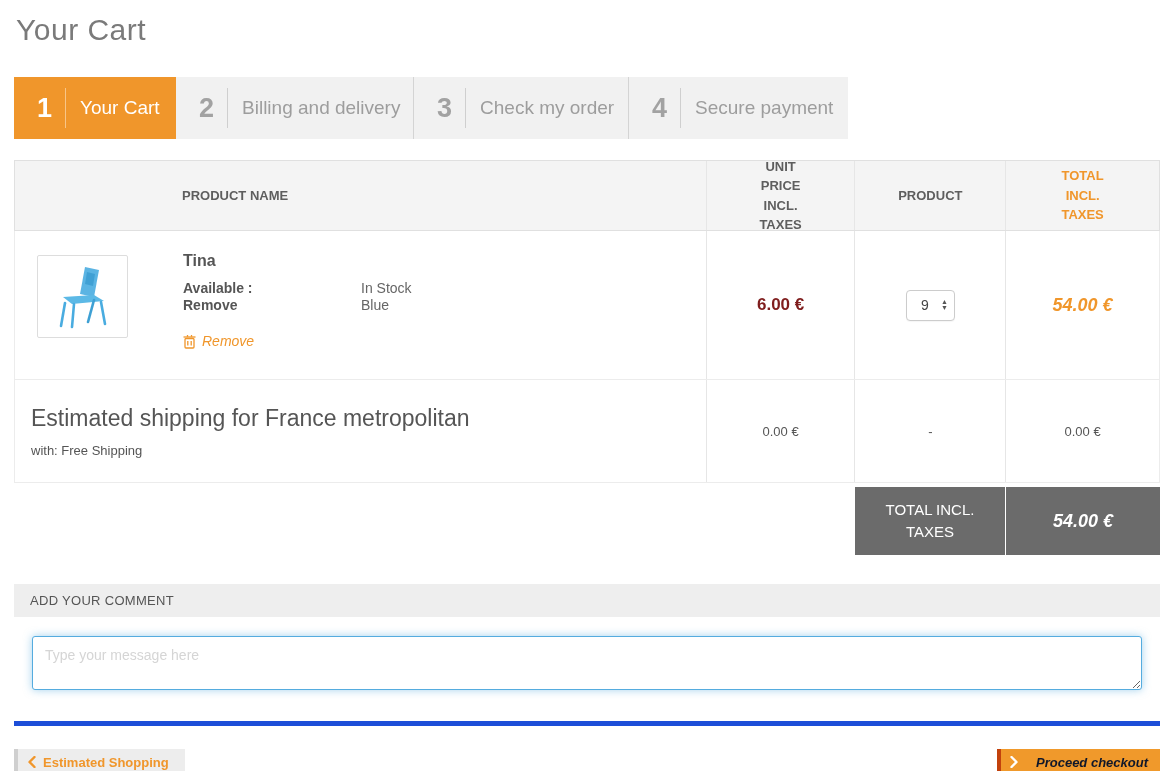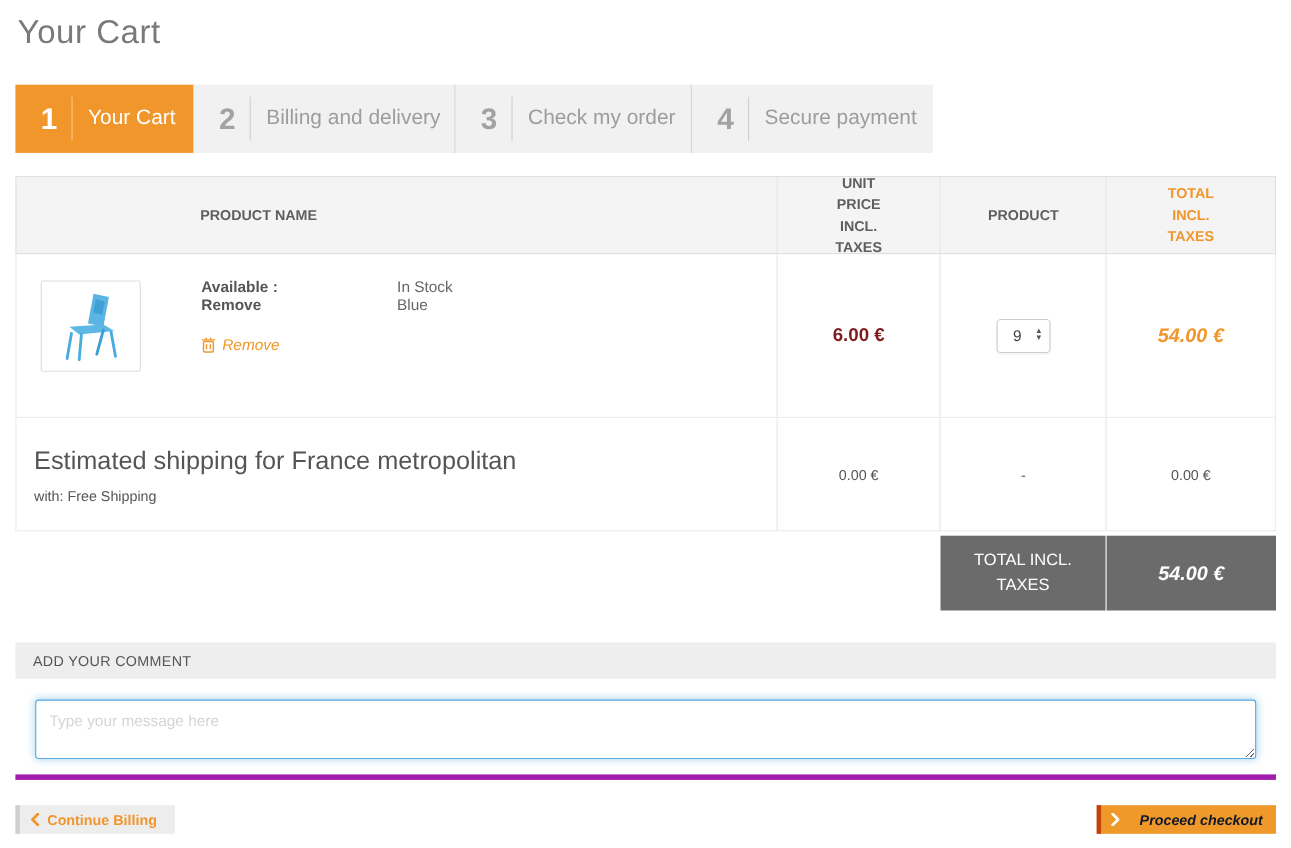--- a/index.html
+++ b/index.html
@@ -107,21 +107,21 @@
   }
   .totals-label { width:150px; font-size:15px; line-height:1.5; padding:0 28px; }
   .totals-value { width:154px; margin-left:1px; font-size:18px; font-weight:bold; font-style:italic; }
 
   
   .comment-section { margin-top:29px; }
   .comment-header {
     height:33px; background:#eee; display:flex; align-items:center;
     padding-left:16px; font-size:13px; color:#555; letter-spacing:.3px;
   }
-  .comment-body { padding:19px 18px 9px; border-bottom:5px solid #a21caf; }
+  .comment-body { padding:19px 18px 27px; border-bottom:5px solid #1d4ed8; }
   textarea.comment-input {
     width:100%; height:54px; resize:vertical;
     border:1px solid #55acdf; border-radius:3px;
     box-shadow:0 0 8px rgba(85,172,223,.55);
     padding:10px 12px; font-family:inherit; font-size:14px; color:#555;
     outline:none;
   }
   textarea.comment-input::placeholder { color:#d5d5d5; }
 
   
@@ -189,20 +189,21 @@
               <path d="M40 8 L48 10 L46 22 L38 20 Z" fill="#2f93c9" opacity="0.6"></path>
               <polygon points="16,33 47,31 57,37 25,40" fill="#5cb9e6"></polygon>
               <path d="M18 39 L14 62" stroke="#49ace0" stroke-width="2.6" stroke-linecap="round"></path>
               <path d="M27 40 L25 63" stroke="#49ace0" stroke-width="2.6" stroke-linecap="round"></path>
               <path d="M54 38 L58 60" stroke="#49ace0" stroke-width="2.6" stroke-linecap="round"></path>
               <path d="M47 36 L41 58" stroke="#3da0d4" stroke-width="2.6" stroke-linecap="round"></path>
             </g>
           </svg>
         </div>
         <div class="product-details">
+          <div class="product-name">Tina</div>
           <div class="attr">
             <span class="attr-label">Available :</span>
             <span class="attr-value">In Stock</span>
           </div>
           <div class="attr">
             <span class="attr-label">Remove</span>
             <span class="attr-value">Blue</span>
           </div>
           <a class="remove-link">
             <svg class="trash" width="13" height="15" viewBox="0 0 13 15" aria-hidden="true">
@@ -263,21 +264,21 @@
     <div class="comment-body">
       <textarea class="comment-input" placeholder="Type your message here" style=""></textarea>
     </div>
   </div>
 
   <div class="actions">
     <button class="btn btn-continue">
       <svg class="chev" width="8" height="12" viewBox="0 0 8 12" aria-hidden="true">
         <polyline points="6.5,1 1.5,6 6.5,11" fill="none" stroke="#f0962b" stroke-width="2.4" stroke-linecap="round" stroke-linejoin="round"></polyline>
       </svg>
-      <span>Continue Billing</span>
+      <span>Estimated Shopping</span>
     </button>
     <button class="btn btn-checkout">
       <svg class="chev" width="8" height="12" viewBox="0 0 8 12" aria-hidden="true">
         <polyline points="1.5,1 6.5,6 1.5,11" fill="none" stroke="#ffffff" stroke-width="2.4" stroke-linecap="round" stroke-linejoin="round"></polyline>
       </svg>
       <span>Proceed checkout</span>
     </button>
   </div>
 
 </div>

